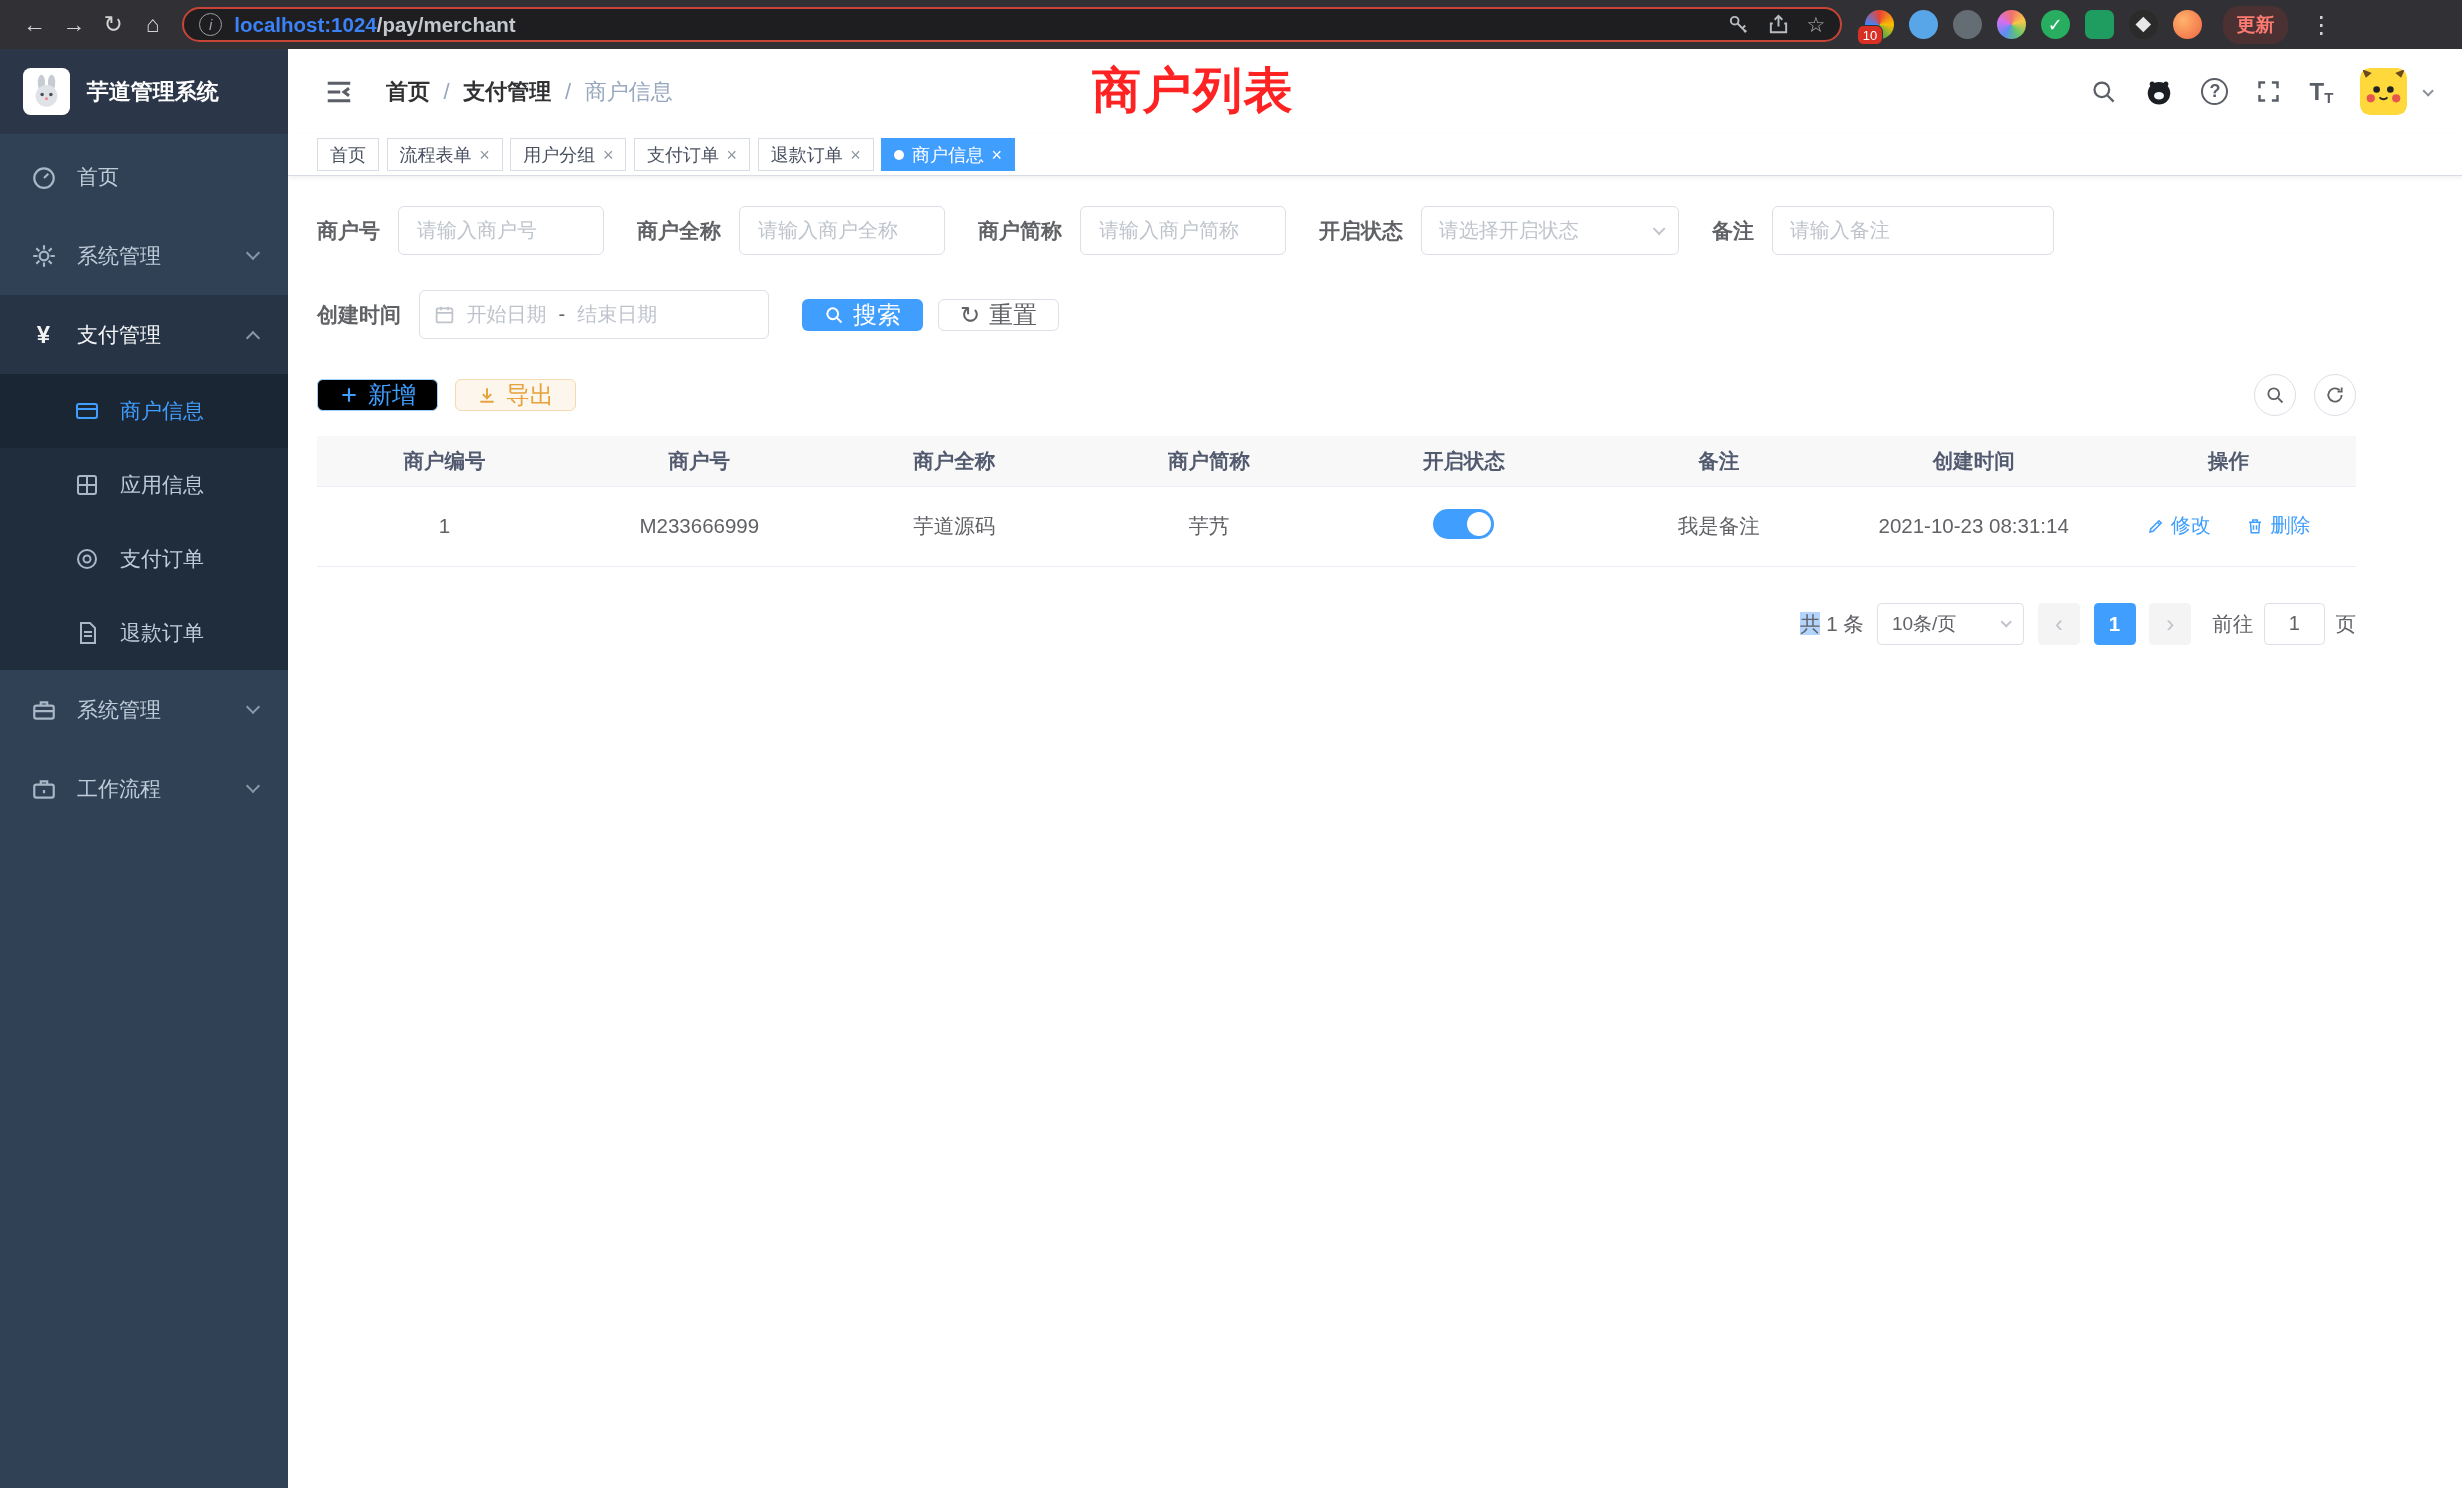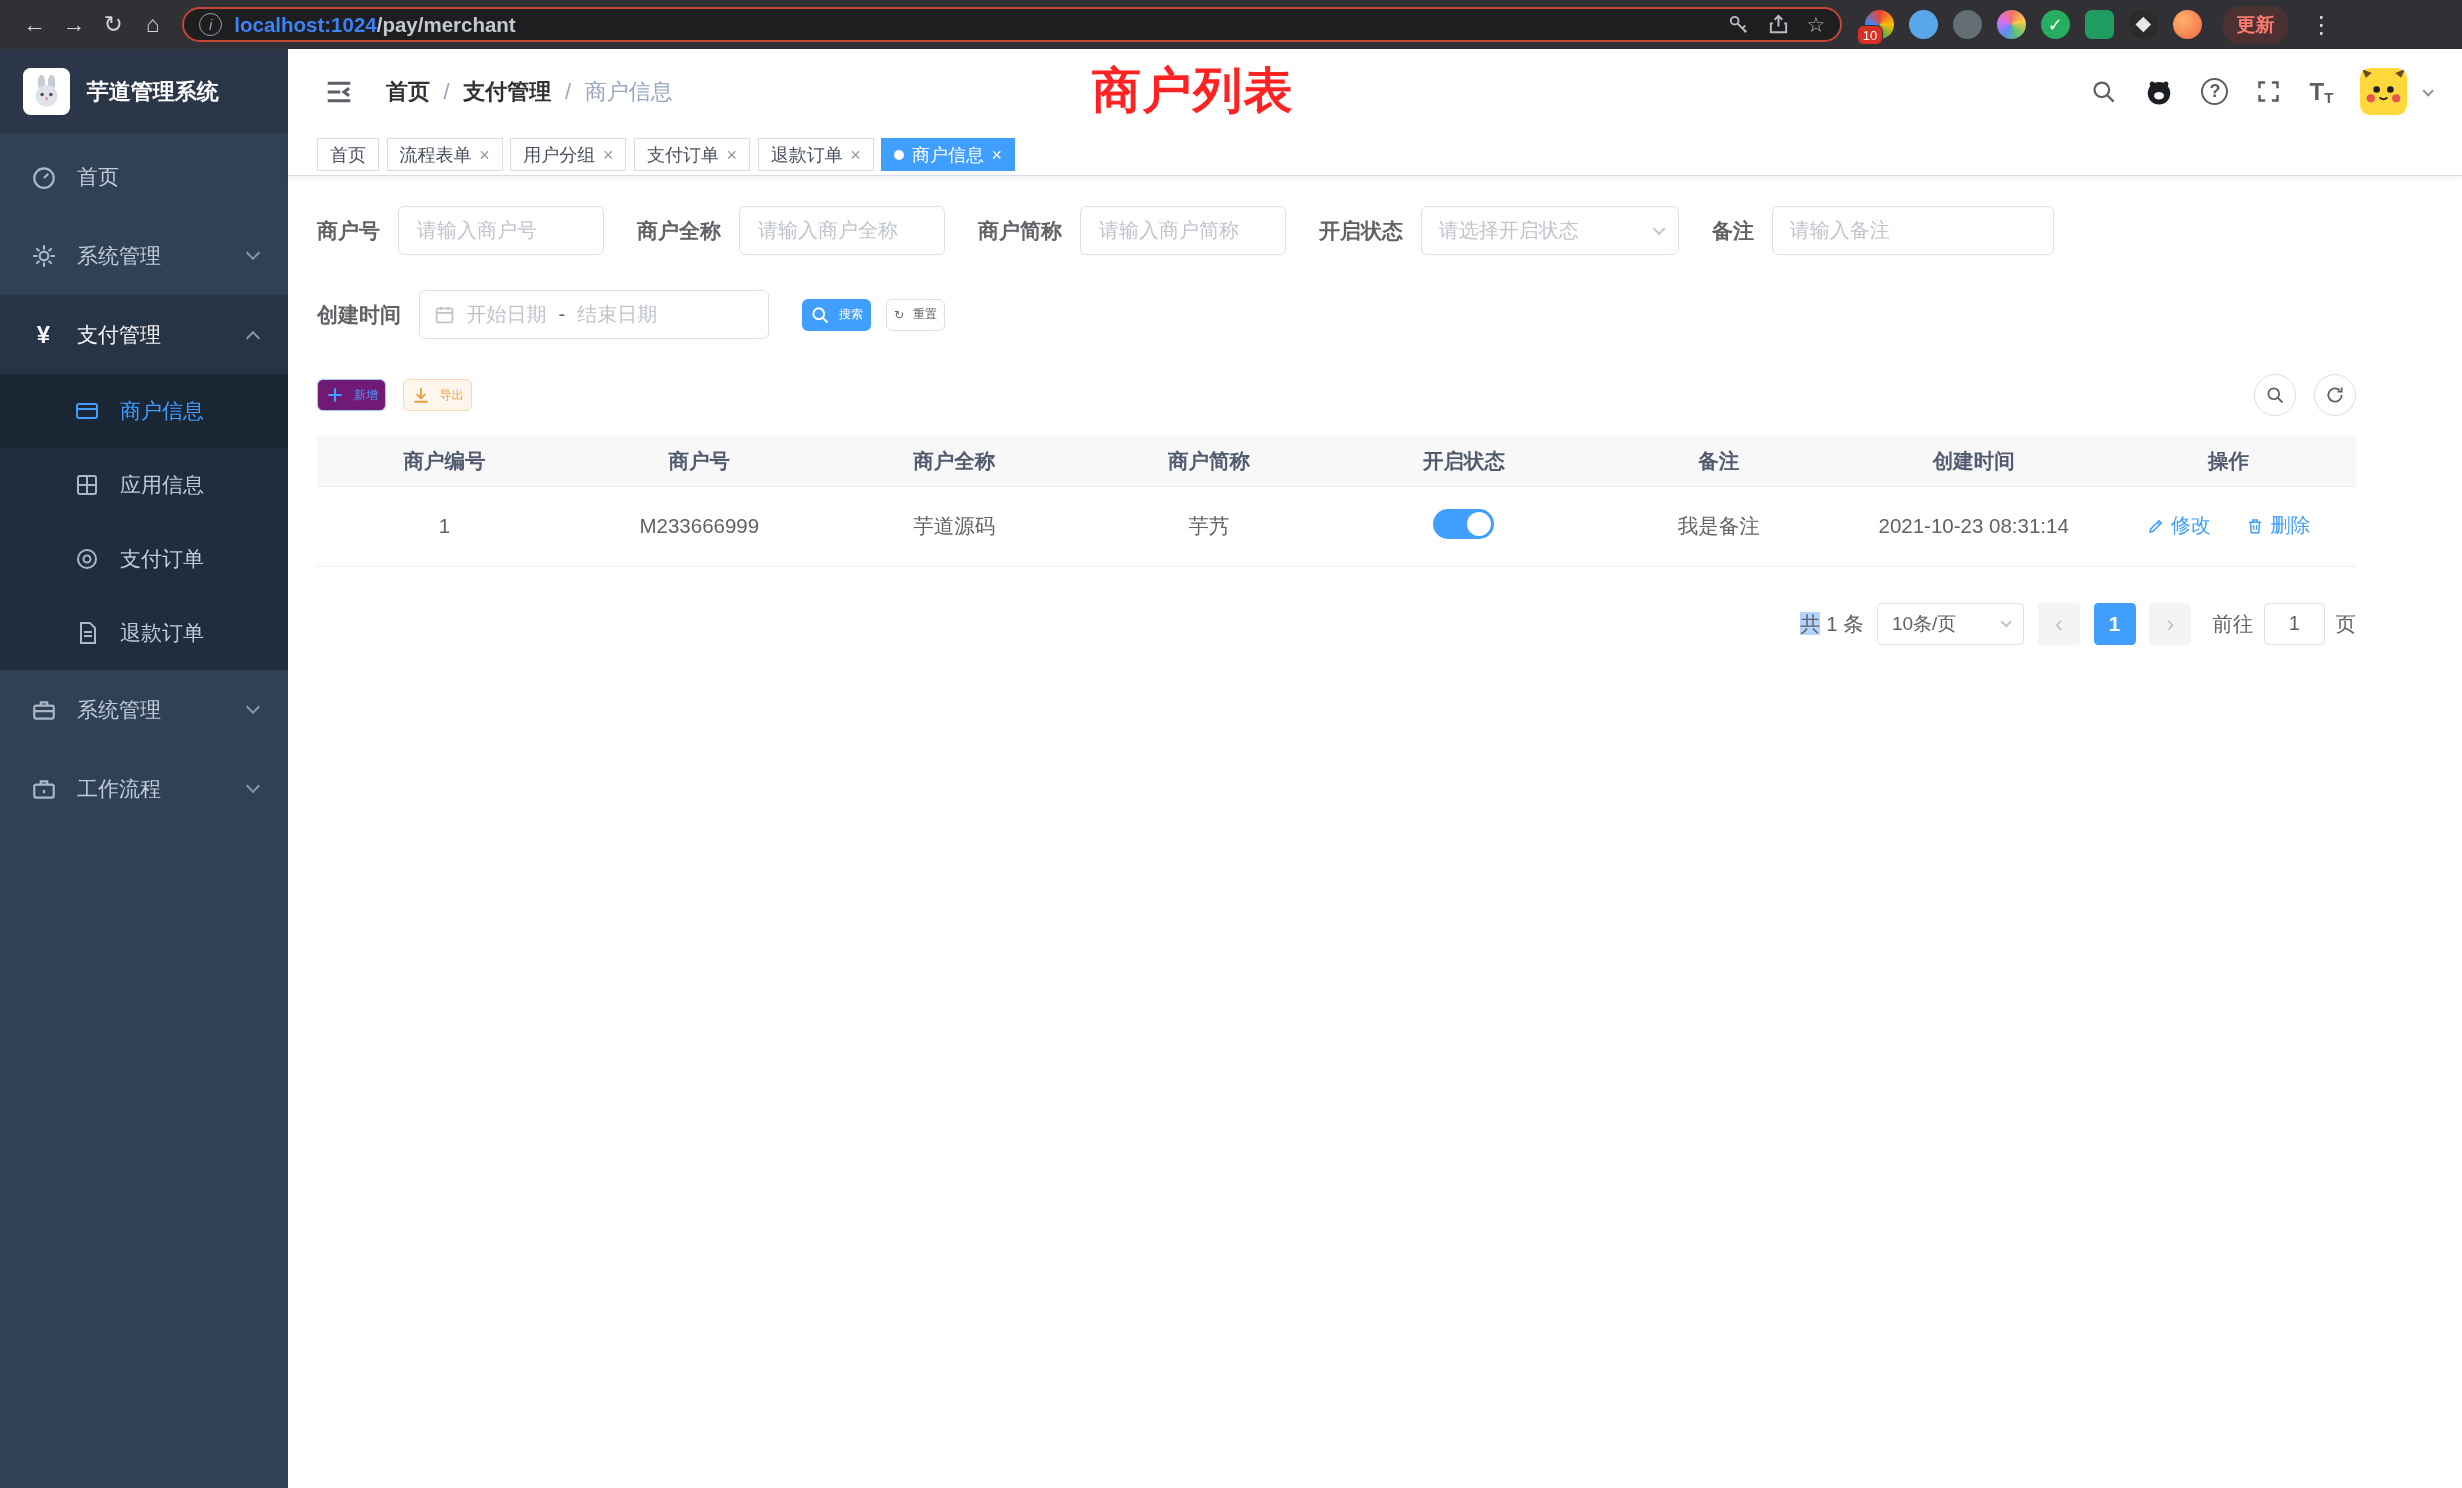--- a/index.html
+++ b/index.html
@@ -95,25 +95,25 @@
   .inp { height:49px; border:1.5px solid #dcdfe6; border-radius:6px; padding:0 16.7px; font-size:20px; color:#606266;
          outline:none; background:#fff; font-family:inherit; }
   .inp::placeholder { color:#bfc4cc; }
   .w-input { width:206px;padding-left:18px; } .w-select { width:258px; } .w-remark { width:282px; }
   .select-wrap { position:relative; display:inline-flex; align-items:center; }
   .select-wrap .sel-chev { position:absolute; right:16.7px; width:9px; height:9px; border-right:2.3px solid #c0c4cc;
                            border-bottom:2.3px solid #c0c4cc; transform:rotate(45deg) translateY(-2.3px); pointer-events:none; }
   .date-range { width:350px; height:49px; border:1.5px solid #dcdfe6; border-radius:6px; display:flex; align-items:center;
                 gap:12px; padding:0 13.6px; font-size:20px; color:#bfc4cc; cursor:text; }
   .date-range .sep { color:#606266; }
-  .btn { height:32px; padding:0 7px; border-radius:6px; border:1.5px solid transparent; font-size:12px;
+  .btn { height:32px; padding:0 21px; border-radius:6px; border:1.5px solid transparent; font-size:24px;
          display:inline-flex; align-items:center; gap:9px; cursor:pointer; font-family:inherit; white-space:nowrap; }
   .btn-primary { background:#409eff; color:#fff; }
   .btn-plain { background:#fff; border-color:#dcdfe6; color:#606266; }
-  .btn-add { background:#701a75; border-color:#a0cfff; color:#409eff; margin-right:16.7px; }
+  .btn-add { background:#000000; border-color:#a0cfff; color:#409eff; margin-right:16.7px; }
   .btn-export { background:#fdf6ec; border-color:#f5dab1; color:#e6a23c; }
   .ml20 { margin-left:15px; }
 
   .toolbar-row { display:flex; align-items:center; margin-bottom:20px; }
   .right-tools { margin-left:auto; display:flex; gap:18px; }
   .circle-btn { width:42px; height:42px; border-radius:50%; border:1.5px solid #dcdfe6; background:#fff; color:#606266;
                 display:flex; align-items:center; justify-content:center; cursor:pointer; }
 
   table.grid { width:100%; border-collapse:collapse; table-layout:fixed; }
   .grid th { background:#f8f8f9; color:#515a6e; font-size:20.5px; font-weight:700; height:50px; text-align:center;

